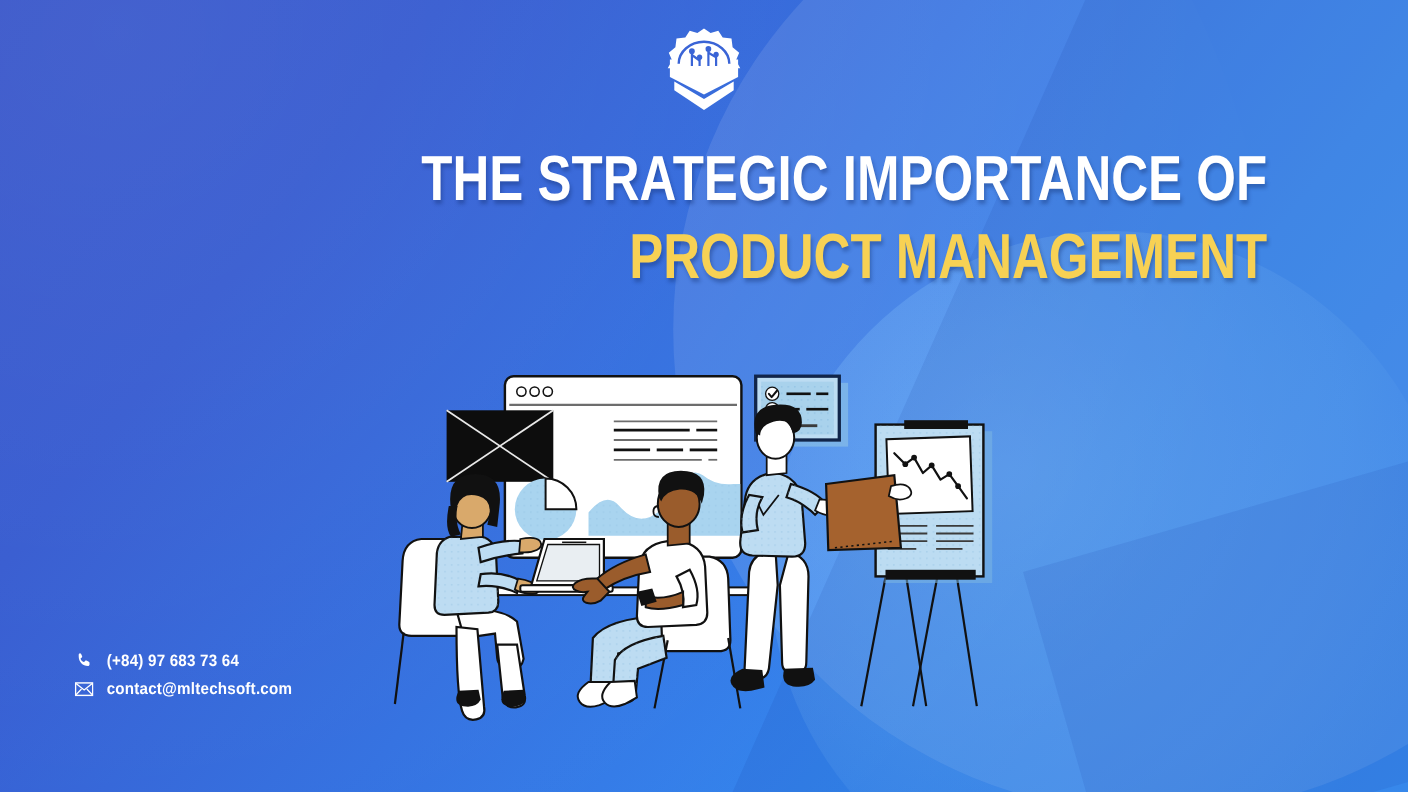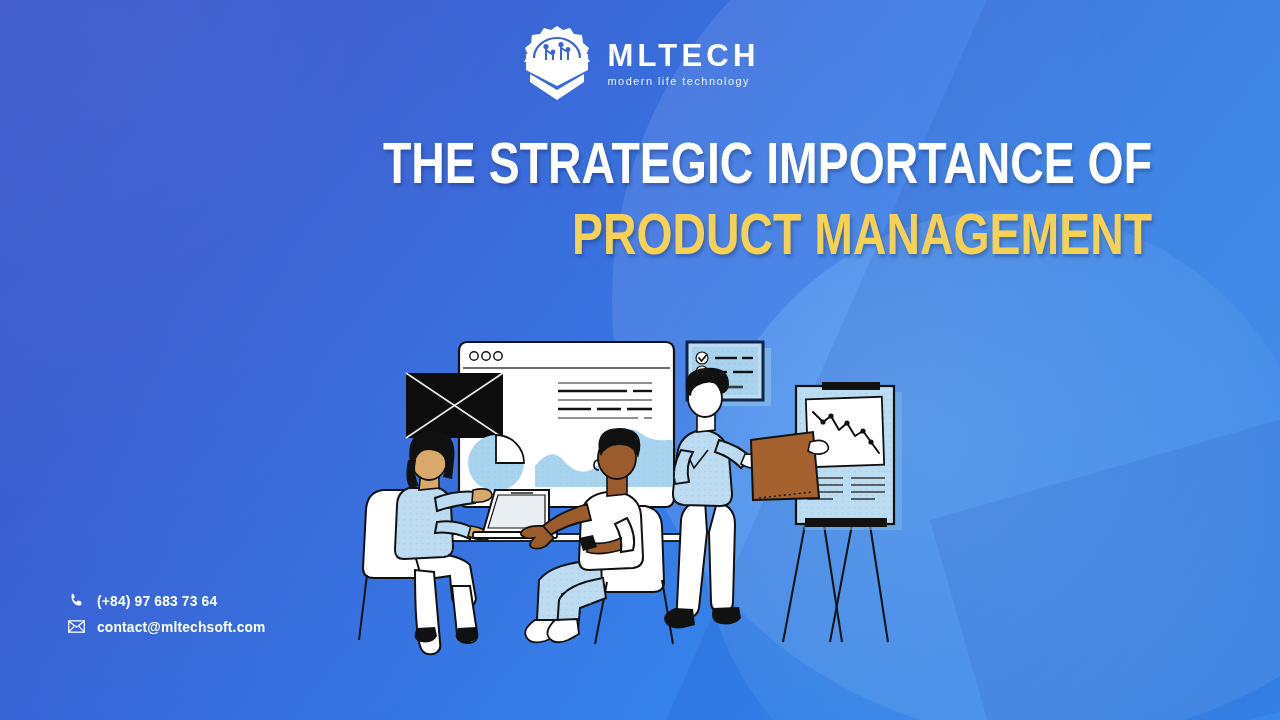--- a/index.html
+++ b/index.html
@@ -125,24 +125,20 @@
         <path d="M26 26 L33 31"></path>
         <path d="M41 24 L48 28"></path>
       </g>
       <g fill="#3a64d6">
         <circle cx="26" cy="22.5" r="2.6"></circle>
         <circle cx="33" cy="28" r="2.4"></circle>
         <circle cx="41" cy="20.5" r="2.6"></circle>
         <circle cx="48" cy="25.5" r="2.4"></circle>
       </g>
     </svg>
-    <div class="logo-text">
-      <span class="logo-name">MLTECH</span>
-      <span class="logo-tag">modern life technology</span>
-    </div>
   </div>
 
   <div class="headline">
     <span class="hl-line hl-1">THE STRATEGIC IMPORTANCE OF</span>
     <span class="hl-line hl-2">PRODUCT MANAGEMENT</span>
   </div>
 
   <div class="contact">
     <div class="contact-row">
       <svg class="c-ico" viewBox="0 0 24 24">

